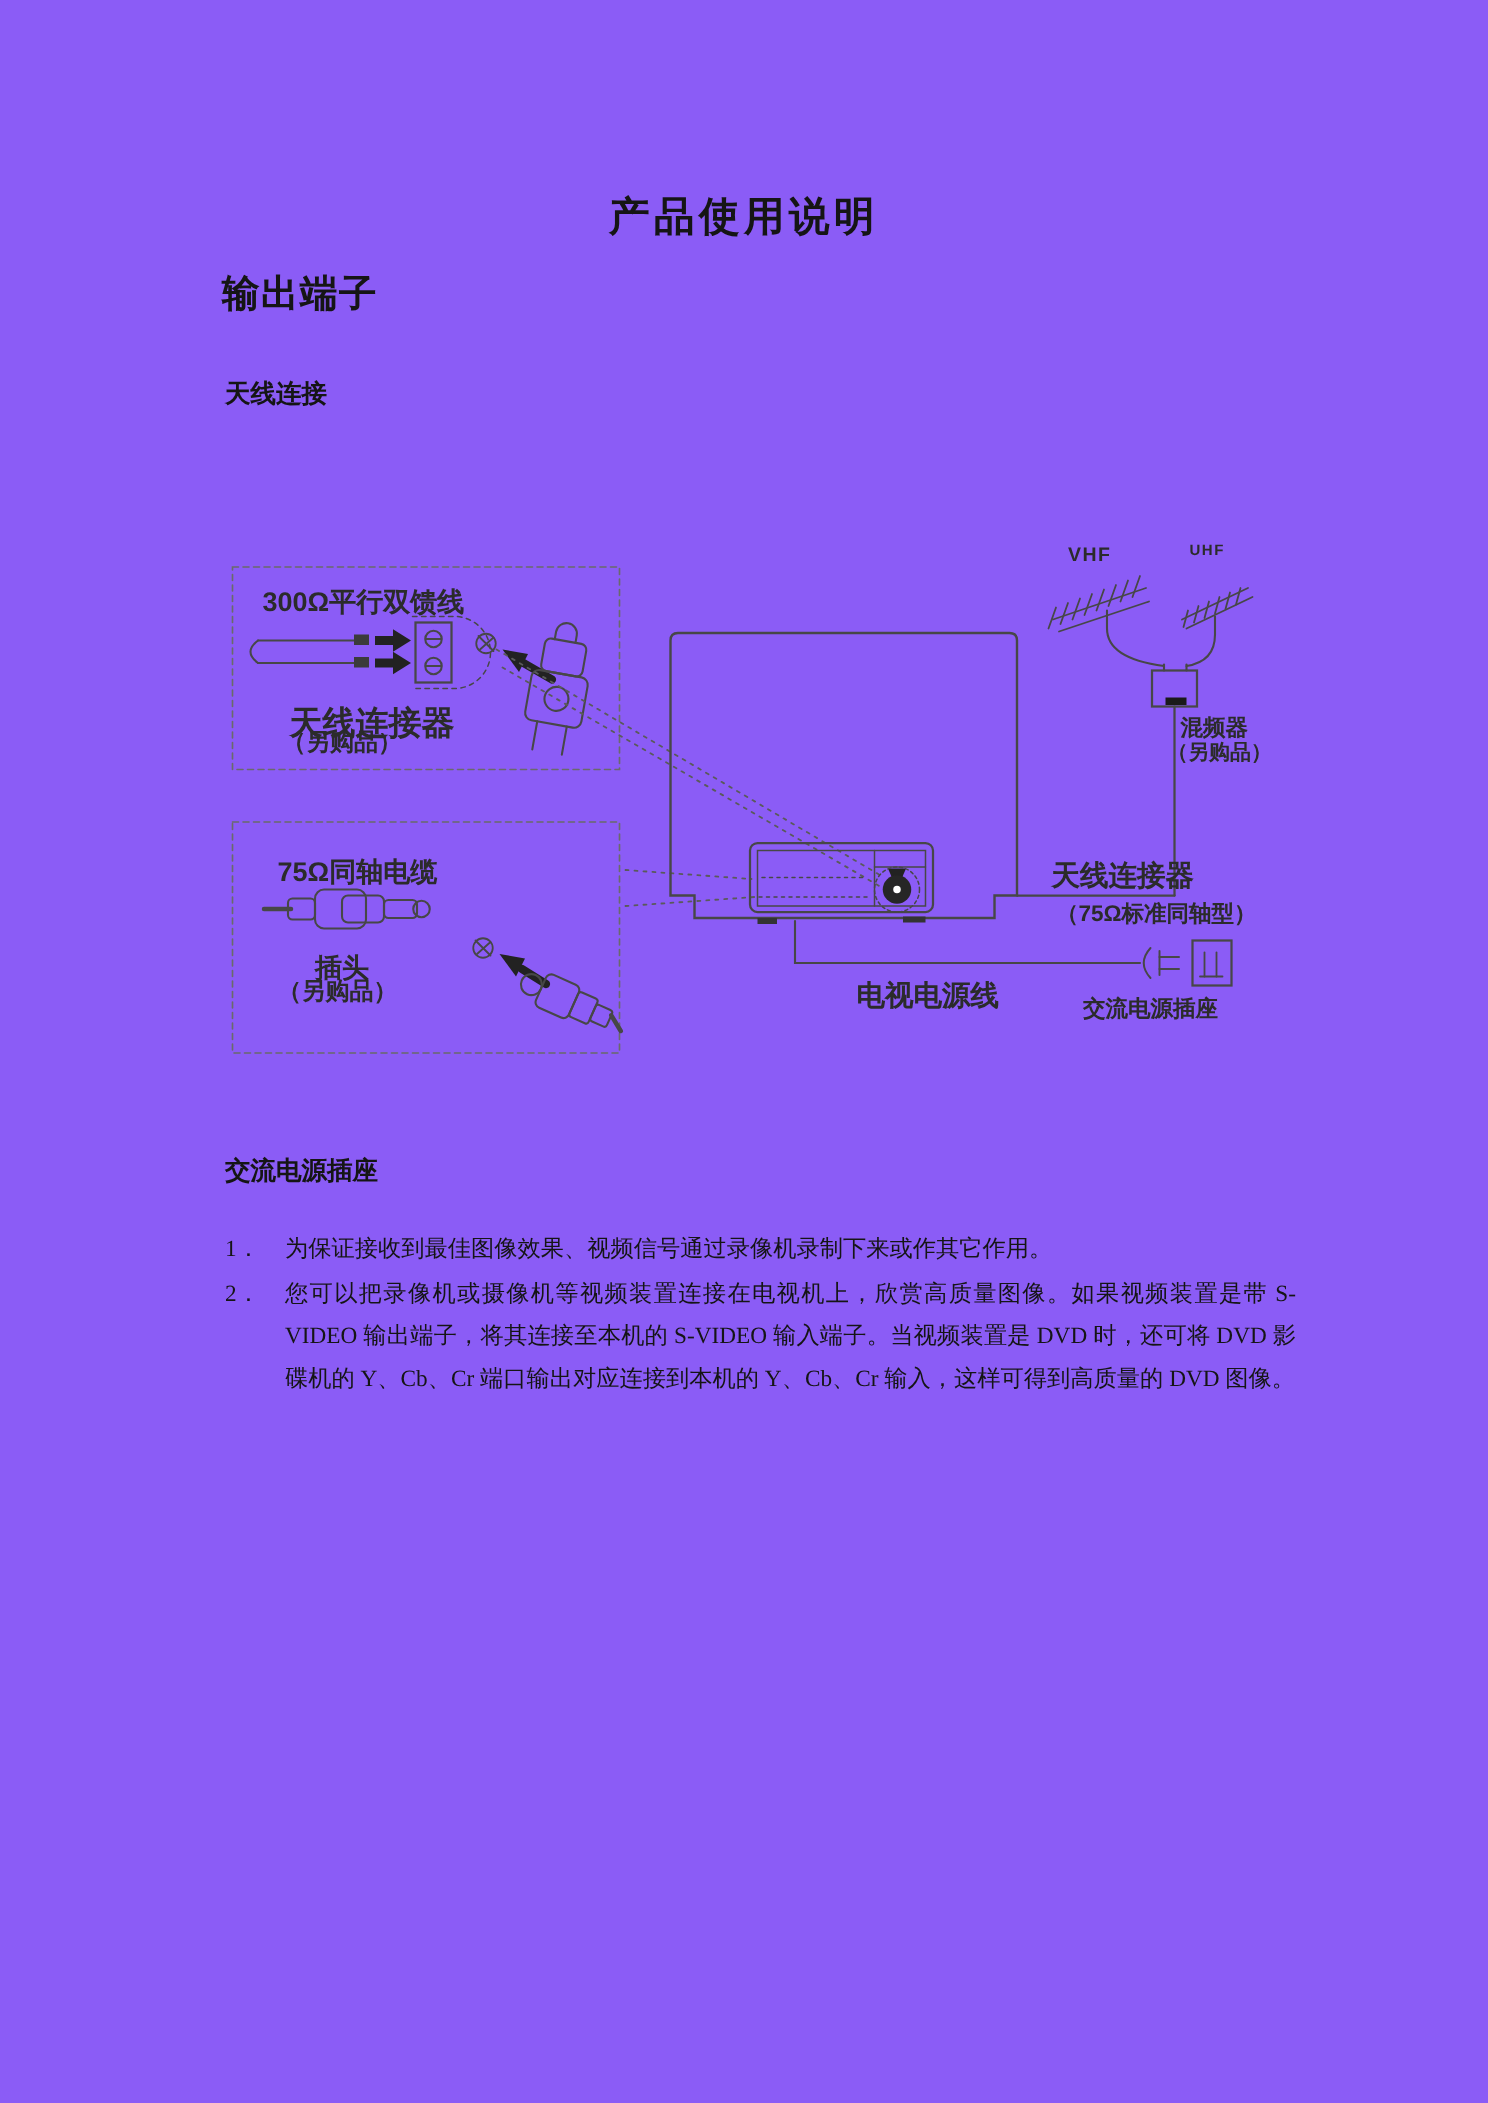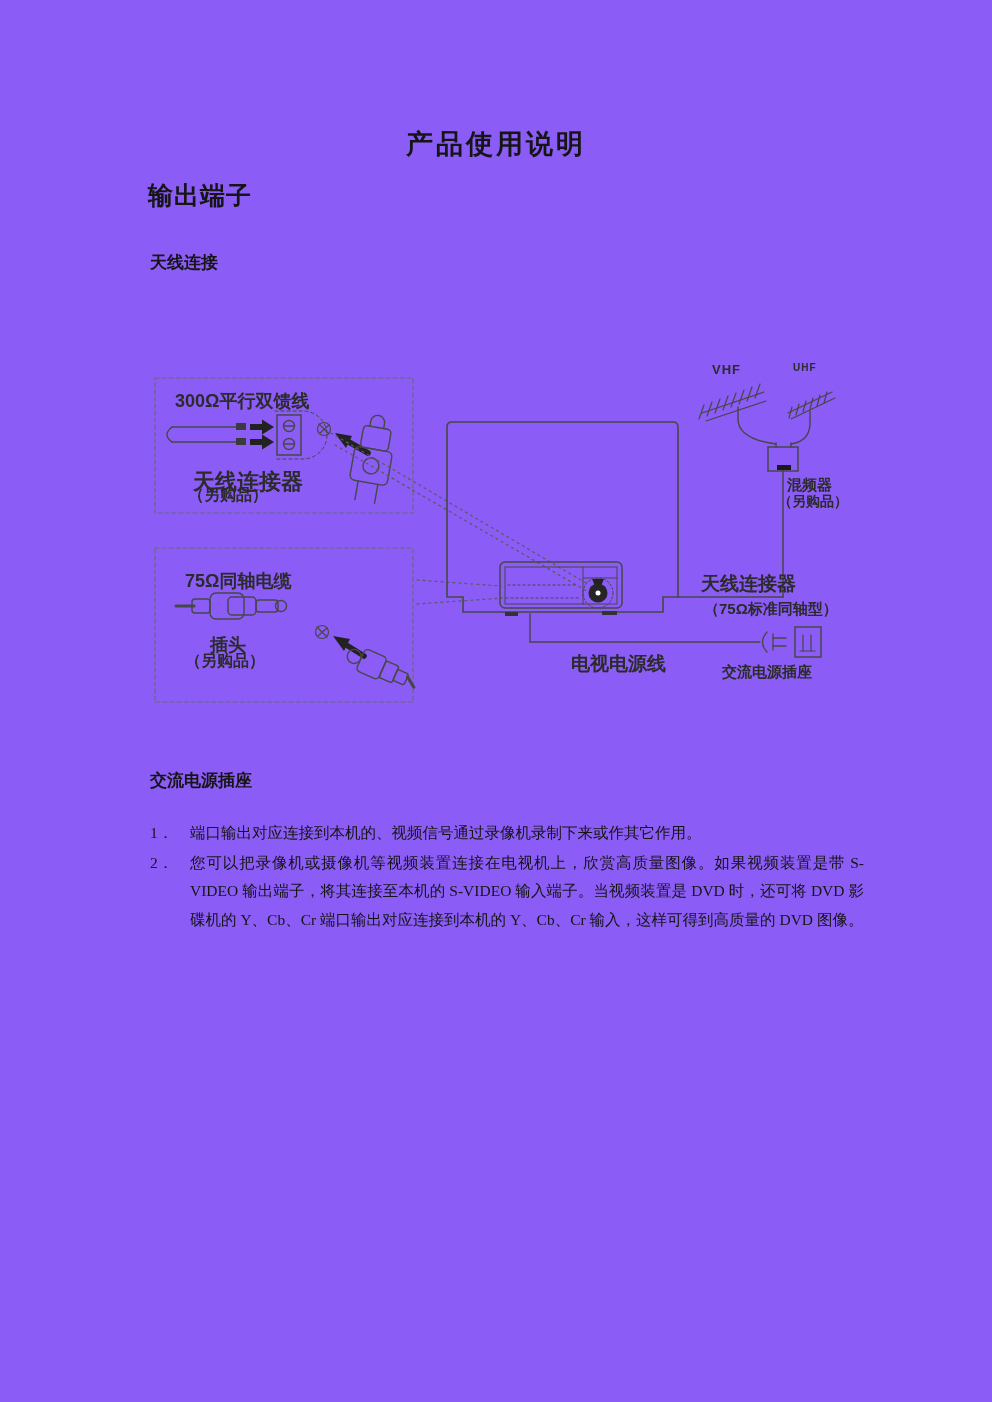--- a/index.html
+++ b/index.html
@@ -207,21 +207,21 @@
     <div class="dlabel lab-ant-in-note">（75Ω标准同轴型）</div>
     <div class="dlabel lab-cord">电视电源线</div>
     <div class="dlabel lab-outlet">交流电源插座</div>
   </div>
 
   <div class="abs hei h3">交流电源插座</div>
 
   <div class="abs song list">
     <div class="list-item">
       <span class="list-num">1．</span>
-      <span class="list-text">端口输出对应连接到本机的、视频信号通过录像机录制下来或作其它作用。</span>
+      <span class="list-text">为保证接收到最佳图像效果、视频信号通过录像机录制下来或作其它作用。</span>
     </div>
     <div class="list-item">
       <span class="list-num">2．</span>
       <span class="list-text">您可以把录像机或摄像机等视频装置连接在电视机上，欣赏高质量图像。如果视频装置是带 S-VIDEO 输出端子，将其连接至本机的 S-VIDEO 输入端子。当视频装置是 DVD 时，还可将 DVD 影碟机的 Y、Cb、Cr 端口输出对应连接到本机的 Y、Cb、Cr 输入，这样可得到高质量的 DVD 图像。</span>
     </div>
   </div>
 
 </div>
 
 </body></html>

